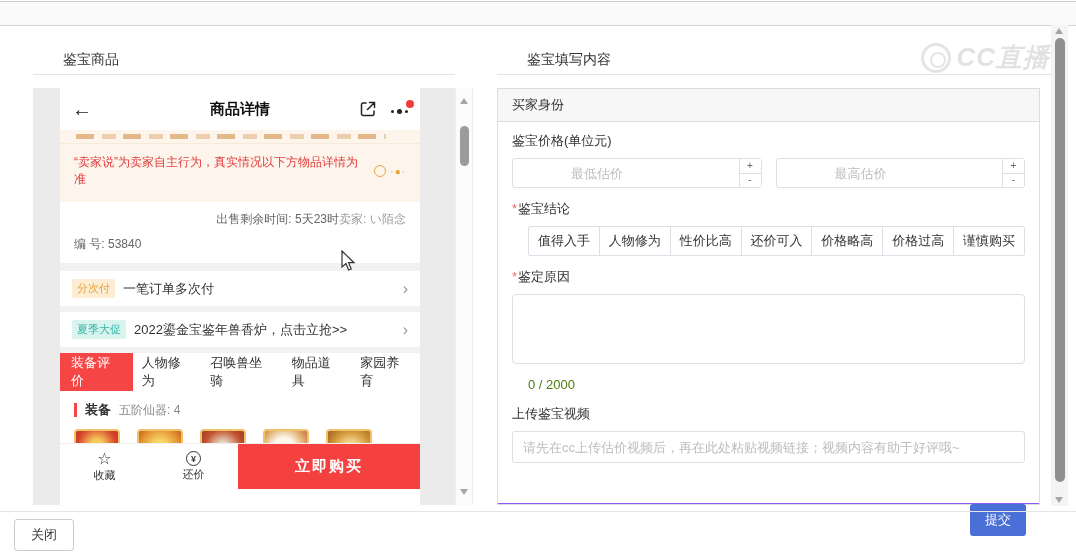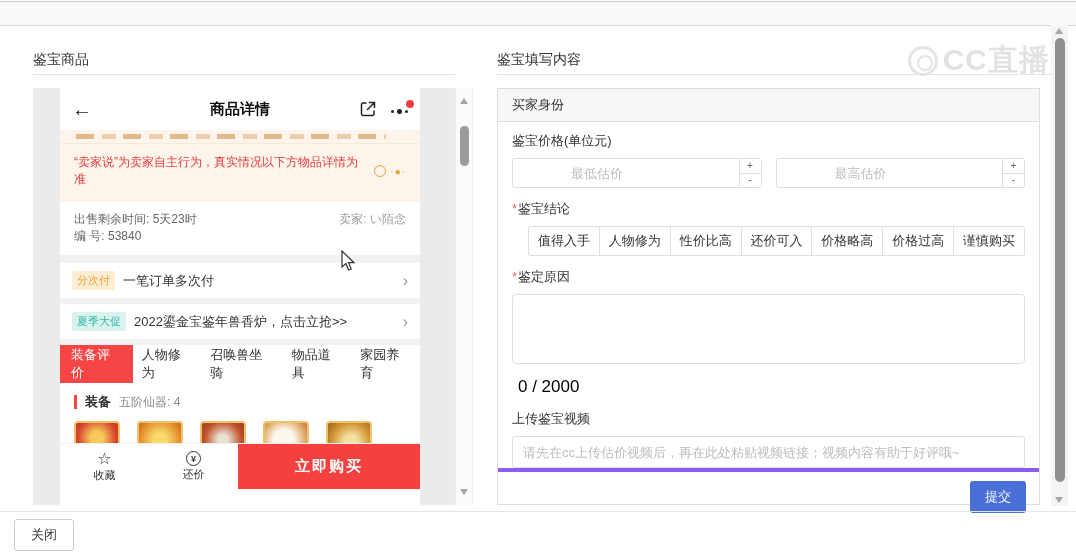--- a/index.html
+++ b/index.html
@@ -6,32 +6,32 @@
   html,body { width:1076px; height:556px; background:#fff; overflow:hidden;
     font-family:"Liberation Sans","DejaVu Sans",sans-serif; }
   .abs { position:absolute; }
   body { position:relative; }
 
   
   .top-strip { top:1px; left:0; right:0; height:25px; background:#fafafa;
     border-top:1px solid #ccc; border-bottom:1px solid #d6d6d6; }
 
   
-  .panel-title { top:51px; font-size:14px; color:#333; }
+  .panel-title { top:51px; font-size:14px; color:#333;margin-left:30px; }
   .panel-divider { top:74px; height:1px; background:#e4e4e4; }
 
   
   .watermark { top:40px; right:26px; display:flex; align-items:center; gap:5px;
     color:#dedede; opacity:.85; pointer-events:none; }
   .wm-circle { width:30px; height:30px; border:3px solid #e0e0e0; border-radius:50%;
     position:relative; }
   .wm-circle:after { content:""; position:absolute; left:6px; top:6px; width:12px;
     height:12px; border:2.5px solid #e0e0e0; border-radius:50%; }
-  .wm-text { font-size:30px; font-weight:bold; letter-spacing:1px;
-    text-shadow:0 0 1px #fff; }
+  .wm-text { font-size:26px; font-weight:bold; letter-spacing:1px;
+    text-shadow:0 0 1px #fff;font-style:italic; }
 
   
   .left-panel { left:33px; top:88px; width:440px; height:417px; background:#ebebeb; }
   .phone { position:absolute; left:27px; top:0; width:360px; height:417px;
     background:#f2f2f2; display:flex; flex-direction:column; overflow:hidden; }
 
   .ph-header { height:42px; background:#fff; display:flex; align-items:center;
     padding:0 12px; position:relative; flex-shrink:0; }
   .back-arrow { font-size:20px; color:#222; width:26px; cursor:default; }
   .ph-title { position:absolute; left:0; right:0; text-align:center; font-size:15px;
@@ -52,21 +52,21 @@
     transparent 18px 26px, rgba(205,135,60,.35) 26px 40px, transparent 40px 47px);
     filter:blur(.4px); }
   .notice { background:#fdf5ec; padding:10px 14px 14px; font-size:12px; color:#e23c3c;
     flex-shrink:0; display:flex; align-items:center; gap:4px; }
   .info-circ { width:12px; height:12px; border:1px solid #e8a33c; border-radius:50%;
     flex-shrink:0; margin-left:2px; }
   .notice-dots { color:#e8a33c; font-size:10px; letter-spacing:1px; white-space:nowrap; }
 
   .sale-info { background:#fff; padding:9px 14px 10px; flex-shrink:0;
     margin-bottom:8px; font-size:12px; color:#666; }
-  .sale-l1 { display:flex; justify-content:space-between; margin-bottom:0;gap:41px; }
+  .sale-l1 { display:flex; justify-content:flex-end; margin-bottom:8px; }
   .seller { color:#999; }
 
   .ph-row { background:#fff; height:35px; display:flex; align-items:center;
     padding:0 12px; margin-bottom:6px; flex-shrink:0; font-size:13px; color:#333; }
   .badge { font-size:11px; padding:2px 5px; border-radius:2px; margin-right:8px;
     flex-shrink:0; }
   .badge-orange { background:#fdeed3; color:#e8a33c; }
   .badge-teal { background:#d9f4ef; color:#35b5a5; }
   .row-chevron { margin-left:auto; color:#999; font-size:16px; line-height:1; }
 
@@ -136,26 +136,26 @@
 
   .cgroup { display:flex; margin-bottom:12px; }
   .cbtn { flex:1; height:30px; background:#fff; border:1px solid #dcdfe6;
     margin-left:-1px; font-size:13px; color:#333; font-family:inherit;
     white-space:nowrap; padding:0 4px; }
   .cbtn:first-child { margin-left:16px; border-radius:2px 0 0 2px; }
   .cbtn:last-child { border-radius:0 2px 2px 0; }
 
   .reason-ta { width:100%; height:70px; border:1px solid #dcdfe6; border-radius:4px;
     resize:none; outline:none; font-family:inherit; font-size:13px; padding:6px 8px; }
-  .counter { font-size:17px; color:#000000; margin:9px 6px 13px; }
+  .counter { font-size:13px; color:#4d7c0f; margin:9px 16px 13px; }
   .video-input { width:100%; height:32px; border:1px solid #dcdfe6; border-radius:3px;
     outline:none; font-size:13px; padding:0 10px; color:#333; font-family:inherit; }
   .video-input::placeholder { color:#bdbdbd; }
-  .card-foot { height:45px; border-top:4px solid #8b5cf6; display:flex;
-    align-items:flex-end; justify-content:flex-end; padding:0 13px; flex-shrink:0; }
+  .card-foot { height:45px; border-top:1px solid #8b5cf6; display:flex;
+    align-items:flex-start; justify-content:flex-end; padding:0 13px; flex-shrink:0;margin-top:40px; }
   .submit-btn { background:#4a6fd6; color:#fff; border:none; border-radius:3px;
     font-size:13px; padding:7px 15px; font-family:inherit; }
 
   
   .pg-scroll { left:1051px; top:25px; width:17px; height:481px; background:#f4f4f4; }
   .pgs-thumb { position:absolute; left:3.5px; top:13px; width:10px; height:444px;
     background:#8f8f8f; border-radius:5px; }
   .pg-scroll .tri-up { top:3px; }
   .pg-scroll .tri-down { bottom:3px; }
 

